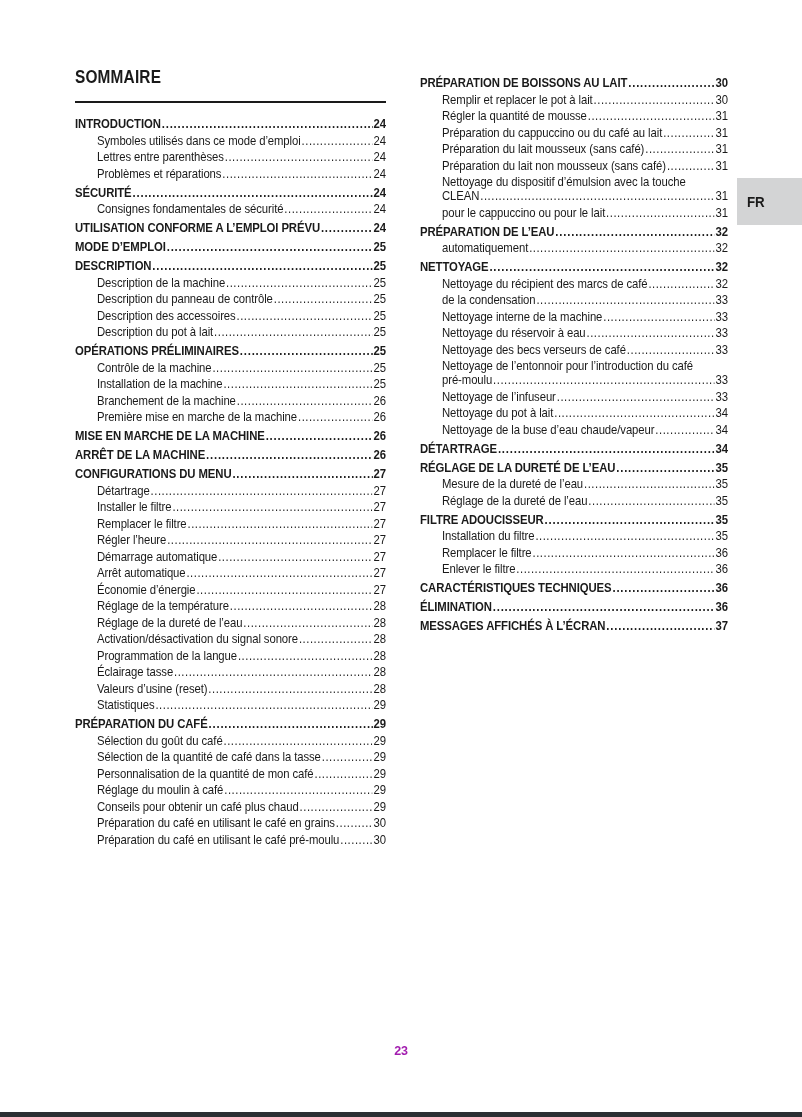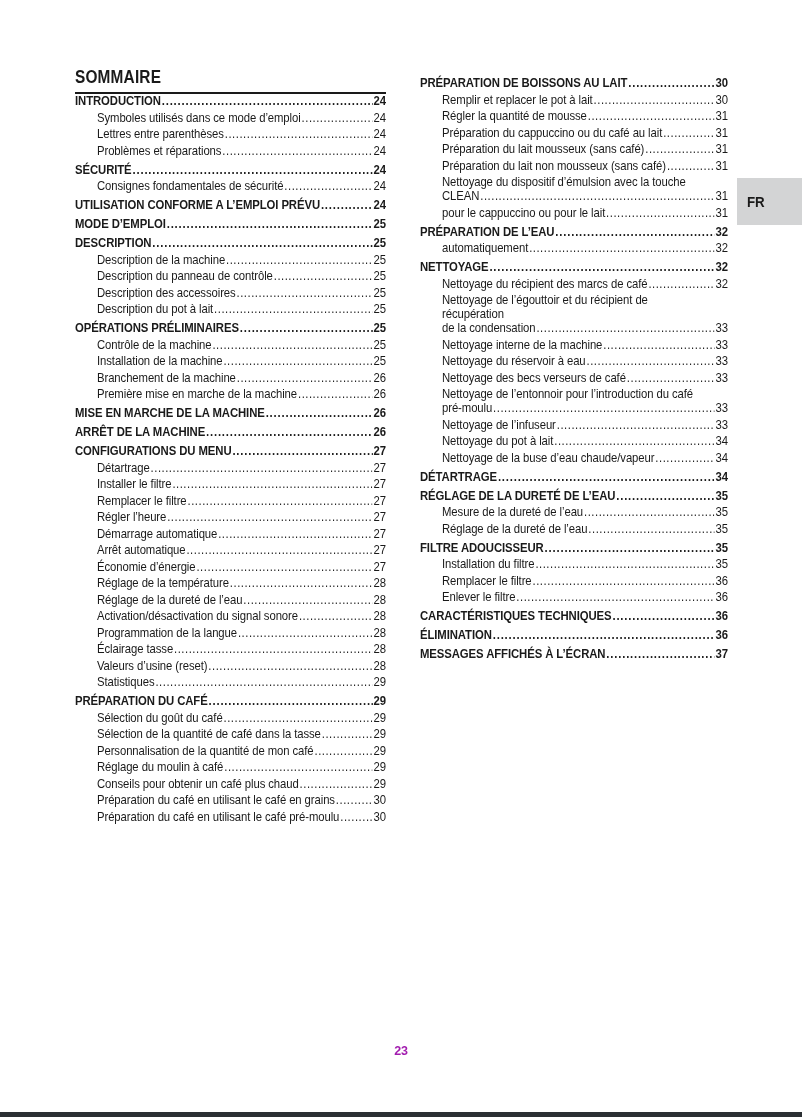--- a/index.html
+++ b/index.html
@@ -66,21 +66,22 @@
     letter-spacing: 0.2px;
     color: #1a1a1a;
     transform: scaleX(0.88);
     transform-origin: left bottom;
     display: inline-block;
     line-height: 1.05;
     white-space: nowrap;
   }
   .toc-title-rule {
     border-bottom: 2.2px solid #1a1a1a;
-    padding-bottom: 5px;
+    padding-bottom: 14px;
+    margin-bottom: 14px;
   }
 
   
   .toc-entry {
     display: block;
     position: relative;
     color: #1a1a1a;
     text-decoration: none;
   }
   
@@ -780,25 +781,20 @@
                   <span class="txt">Nettoyage du récipient des marcs de café</span>
                   <span class="leader"></span>
                   <span class="pg">32</span>
                 </div>
               </div>
             </div>
           </div>
           <div class="toc-entry">
             <div class="lvl2">
               <div class="row">
-                <div class="inner row nolead">
-                  <span class="txt">Nettoyage de l’égouttoir et du récipient de récupération</span>
-                </div>
-              </div>
-              <div class="row">
                 <div class="inner row">
                   <span class="txt">de la condensation</span>
                   <span class="leader"></span>
                   <span class="pg">33</span>
                 </div>
               </div>
             </div>
           </div>
           <div class="toc-entry">
             <div class="lvl2">

